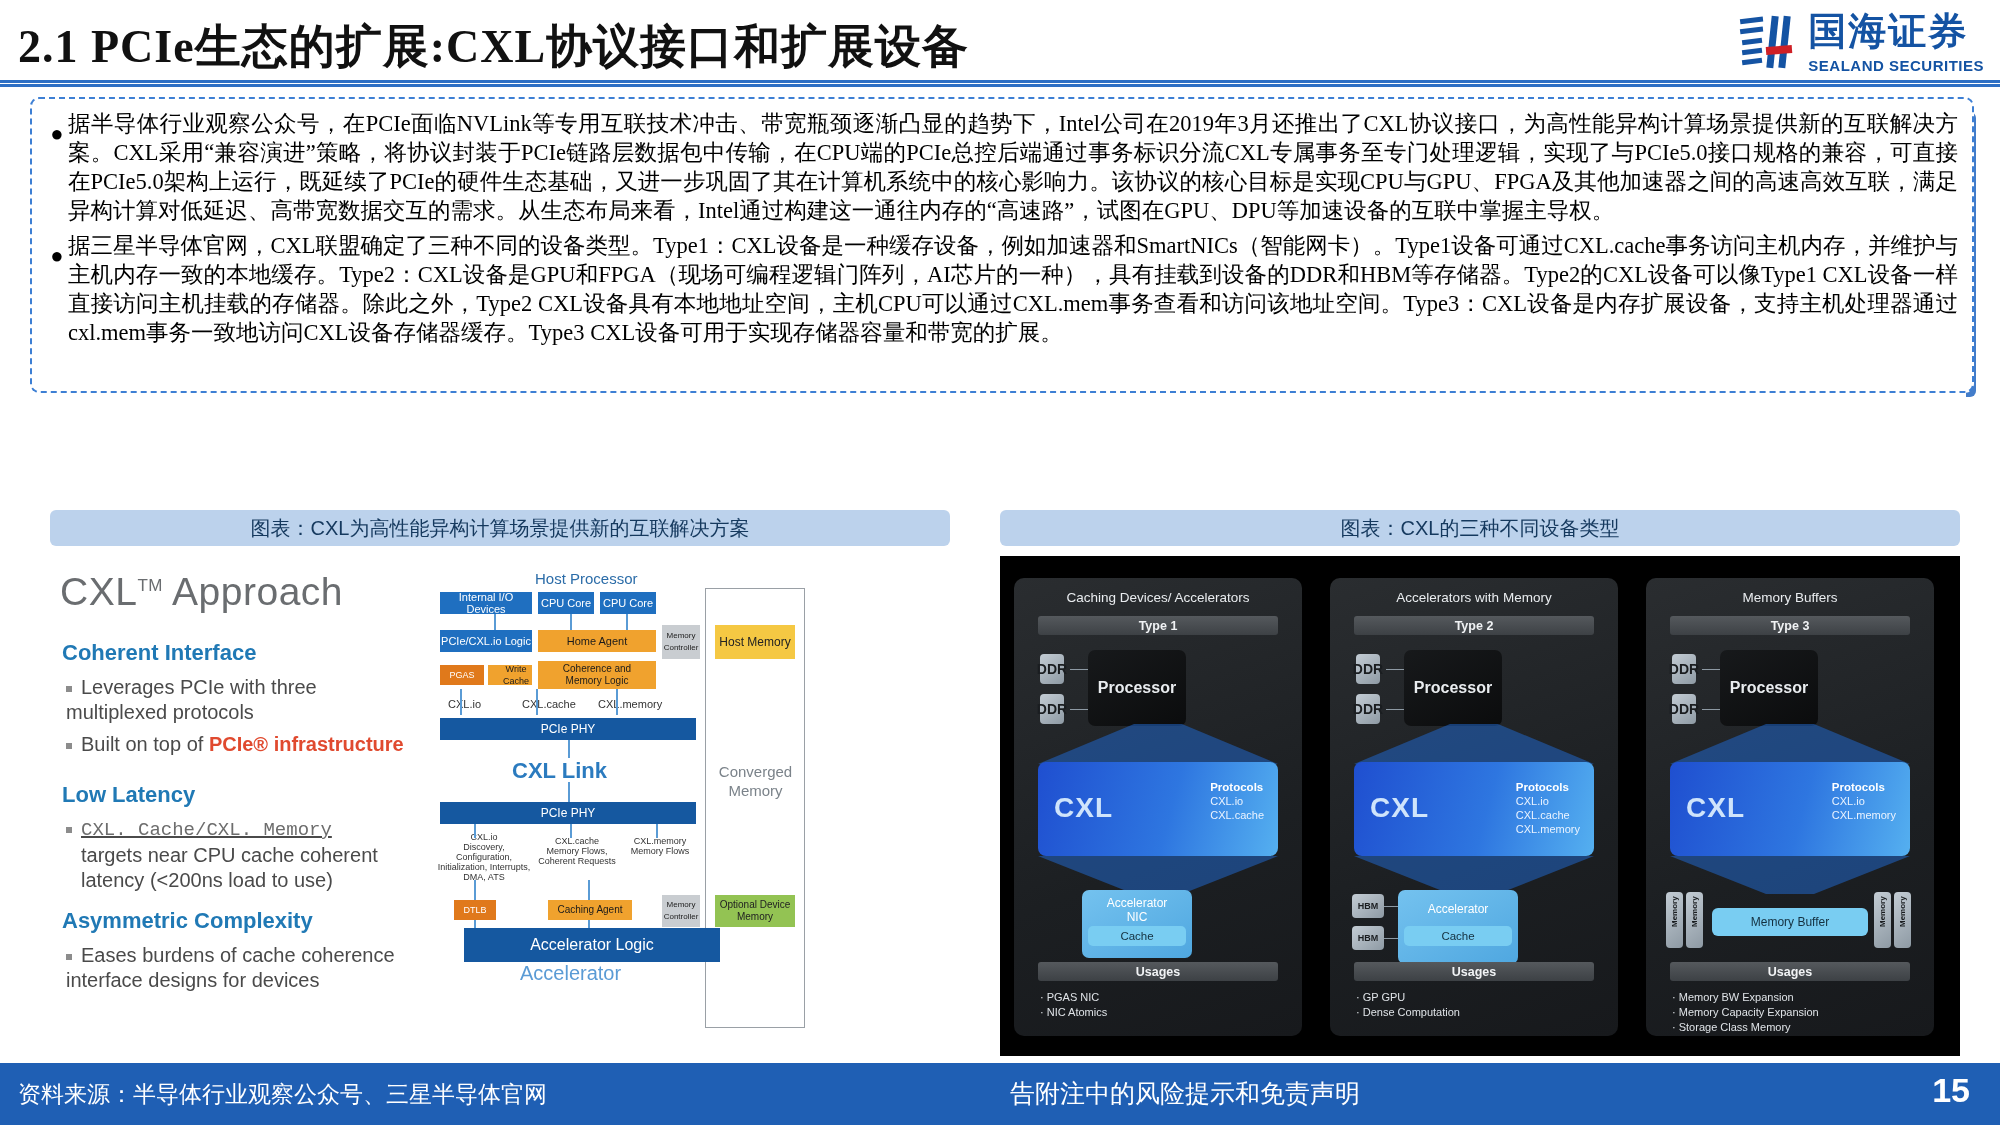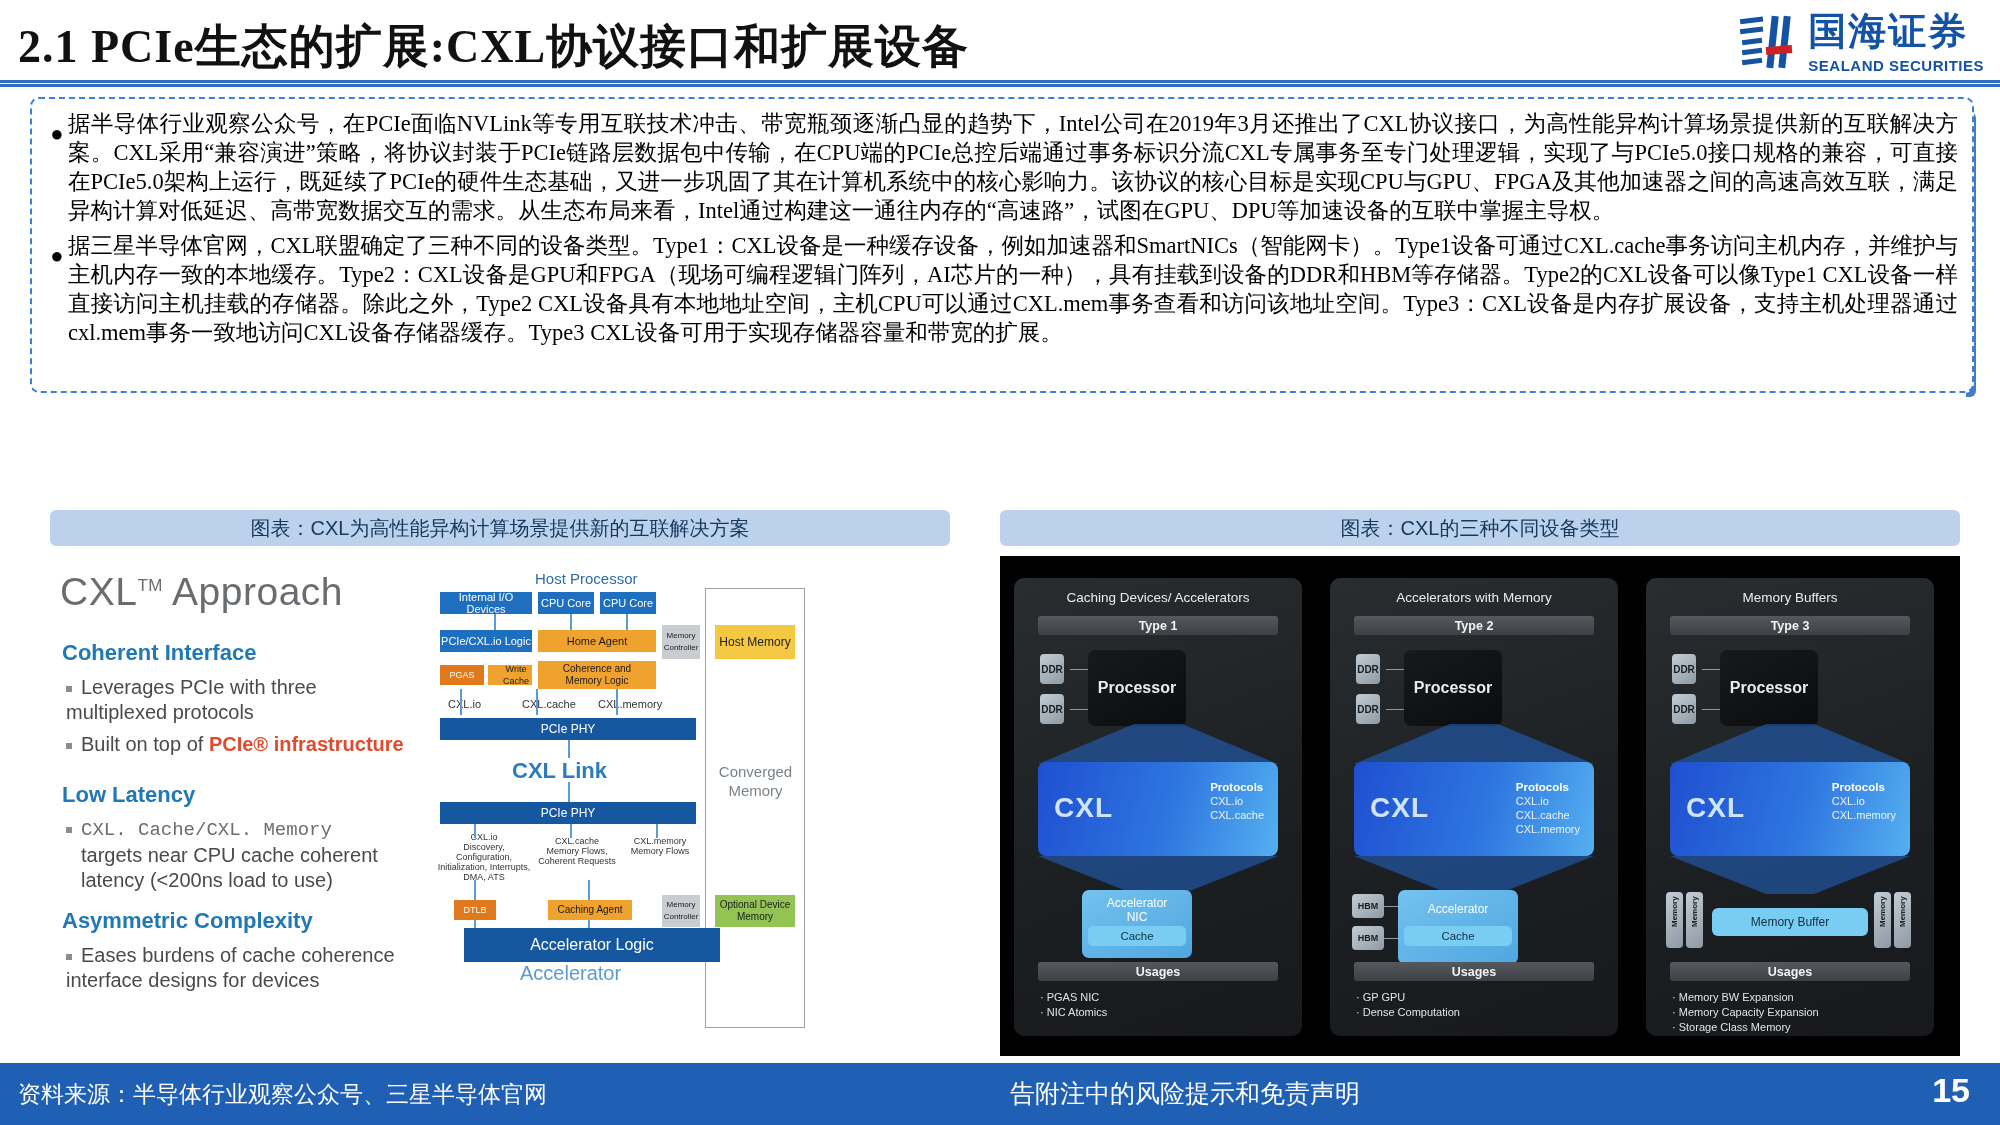--- a/index.html
+++ b/index.html
@@ -100,21 +100,21 @@
     display:flex;align-items:center;justify-content:center;
     font-size:12.5px;color:#f1f3f5;font-weight:600;}
   .bar-type{top:38px;}
   .bar-usage{top:384px;}
   .proc{position:absolute;border-radius:7px;background:linear-gradient(150deg,#17191b,#0b0c0d);
     display:flex;align-items:center;justify-content:center;
     font-size:16px;color:#e9ecef;font-weight:600;}
   .mem{position:absolute;width:24px;height:30px;border-radius:4px;
     background:linear-gradient(140deg,#c3ccd4,#8e9aa4);
     display:flex;align-items:center;justify-content:center;
-    font-size:10px;color:#1a1d20;font-weight:600;}
+    font-size:14px;color:#1a1d20;font-weight:600;}
   .memv{position:absolute;width:17px;height:56px;border-radius:4px;
     background:linear-gradient(140deg,#c3ccd4,#8e9aa4);color:#1a1d20;font-size:8px;font-weight:600;}
   .memv span{display:block;transform:rotate(-90deg);white-space:nowrap;margin-top:22px;}
   .cxlbox{position:absolute;left:24px;width:240px;height:94px;border-radius:8px;
     background:linear-gradient(105deg,#1f4fd0 0%,#2e76e0 55%,#55b0f0 100%);}
   .cxlbox .cxl-word{position:absolute;left:16px;top:30px;font-size:28px;color:#cfe4fb;font-weight:700;letter-spacing:1px;}
   .cxlbox .protos{position:absolute;right:14px;top:18px;text-align:left;font-size:11px;color:#eaf3ff;line-height:14px;}
   .cxlbox .protos b{font-size:11.5px;color:#ffffff;}
   .accbox{position:absolute;border-radius:7px;background:linear-gradient(150deg,#74c2ef,#4fa7e0);
     color:#fff;font-size:12px;text-align:center;line-height:14px;}
@@ -184,21 +184,21 @@
 
   <div class="sec-h" style="left:22px;top:80px;">Coherent Interface</div>
   <div class="sec-b" style="left:26px;top:115px;width:330px;">
     <span class="sq"></span><span>Leverages PCIe with three multiplexed protocols</span>
   </div>
   <div class="sec-b" style="left:26px;top:172px;width:350px;">
     <span class="sq"></span><span>Built on top of <span class="pcie-red">PCIe® infrastructure</span></span>
   </div>
 
   <div class="sec-h" style="left:22px;top:222px;">Low Latency</div>
-  <div class="sec-b" style="left:26px;top:256px;width:340px;">
+  <div class="sec-b" style="left:26px;top:256px;width:340px;text-decoration:underline;">
     <span class="sq"></span><span class="mono">CXL. Cache/CXL. Memory</span><br>
     <span style="padding-left:15px;display:inline-block;">targets near CPU cache coherent latency (&lt;200ns load to use)</span>
   </div>
 
   <div class="sec-h" style="left:22px;top:348px;">Asymmetric Complexity</div>
   <div class="sec-b" style="left:26px;top:383px;width:345px;">
     <span class="sq"></span><span>Eases burdens of cache coherence interface designs for devices</span>
   </div>
 
   <div class="bd">

